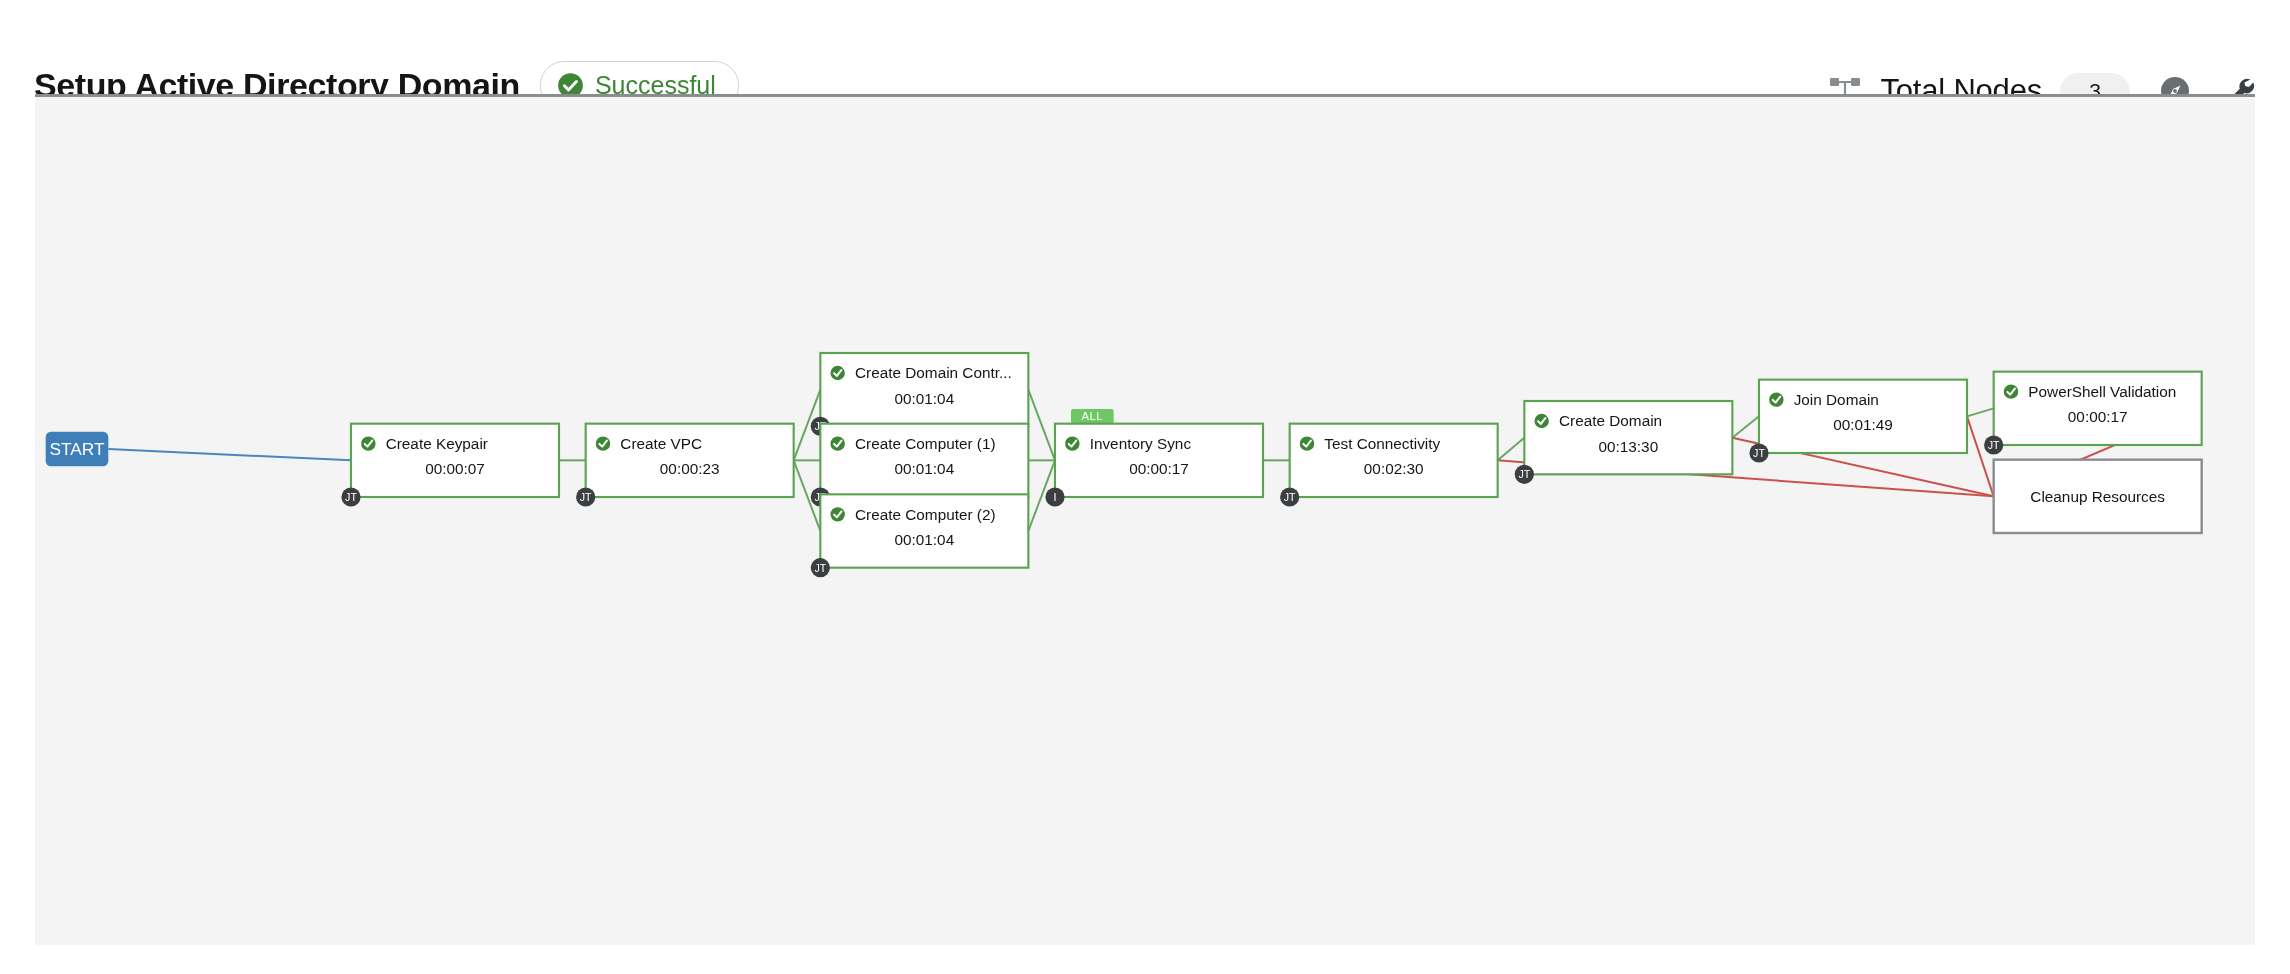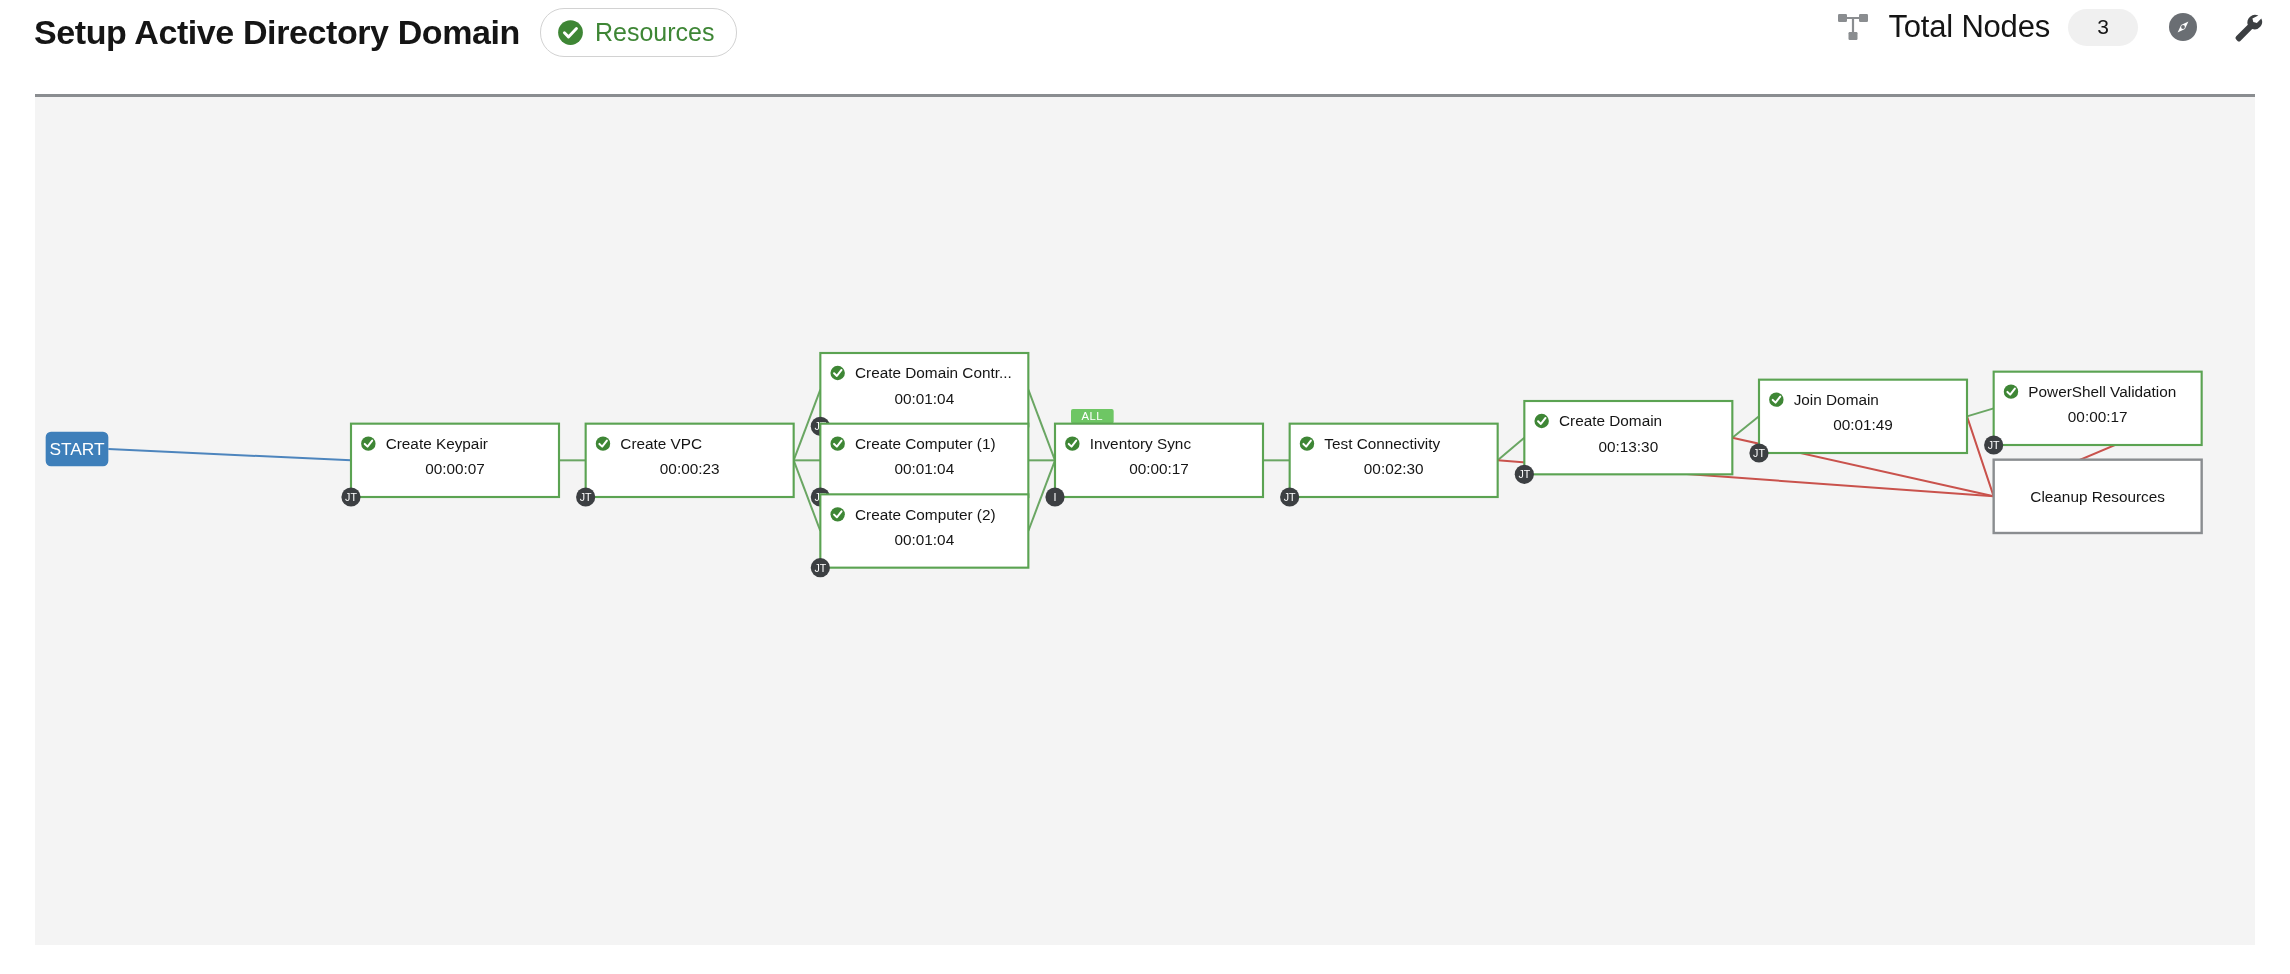--- a/index.html
+++ b/index.html
@@ -6,38 +6,38 @@
   html,body{margin:0;padding:0;}
   body{
     width:2290px;height:974px;overflow:hidden;background:#fff;
     font-family:"Liberation Sans",sans-serif;color:#151515;
     -webkit-font-smoothing:antialiased;
   }
   .app{position:relative;width:2290px;height:974px;}
 
   
   .header{
-    position:absolute;left:0;top:8px;width:2290px;height:94px;
-    background:#fff;display:flex;align-items:flex-start;
+    position:absolute;left:0;top:16px;width:2290px;height:94px;
+    background:#fff;display:flex;align-items:flex-end;
   }
   .header-left{display:flex;align-items:center;padding-left:34px;}
   .wf-title{
     font-size:34px;font-weight:700;letter-spacing:-0.4px;color:#151515;
     white-space:nowrap;
   }
   .status-pill{
     margin-left:20px;display:flex;align-items:center;gap:11px;
     border:1px solid #d2d2d2;border-radius:24px;background:#fff;
     padding:9px 22px 9px 16px;
   }
   .status-pill .status-text{font-size:25px;color:#3e8635;white-space:nowrap;}
   .check-circle{width:27px;height:27px;display:block;}
 
   .header-right{
-    margin-left:auto;display:flex;align-items:center;gap:0;padding-right:24px;
+    margin-left:auto;display:flex;align-items:center;gap:0;padding-right:32px;
   }
   .topology-icon{width:34px;height:30px;display:block;margin-right:17px;}
   .total-nodes-label{font-size:31px;color:#151515;white-space:nowrap;letter-spacing:-0.2px;}
   .node-count-badge{
     margin-left:18px;background:#f0f0f0;border-radius:19px;
     min-width:38px;height:37px;display:flex;align-items:center;justify-content:center;
     padding:0 16px;font-size:21px;color:#151515;
   }
   .icon-btn{
     margin-left:26px;width:38px;height:38px;display:flex;align-items:center;
@@ -77,21 +77,21 @@
     <div class="header-left">
       <div class="wf-title">Setup Active Directory Domain</div>
 
       <div class="status-pill">
         <span>
           <svg class="check-circle" viewBox="0 0 24 24" aria-hidden="true">
             <circle cx="12" cy="12" r="11" fill="#3e8635"></circle>
             <path d="M6.6 12.3 L10.2 15.9 L17.3 8.4" fill="none" stroke="#ffffff" stroke-width="2.6" stroke-linecap="round" stroke-linejoin="round"></path>
           </svg>
         </span>
-        <span class="status-text">Resources</span>
+        <span class="status-text">Successful</span>
       </div>
     </div>
 
     <div class="header-right">
       <span>
         <svg class="topology-icon" viewBox="0 0 34 30" aria-hidden="true">
           <rect x="1" y="2" width="9" height="8" rx="1.2" fill="#8a8d90"></rect>
           <rect x="22" y="2" width="9" height="8" rx="1.2" fill="#8a8d90"></rect>
           <rect x="11.5" y="20" width="9" height="8" rx="1.2" fill="#8a8d90"></rect>
           <path d="M16 6 H22 M16 6 V24 M10 6 H16" fill="none" stroke="#8a8d90" stroke-width="2.2"></path>

